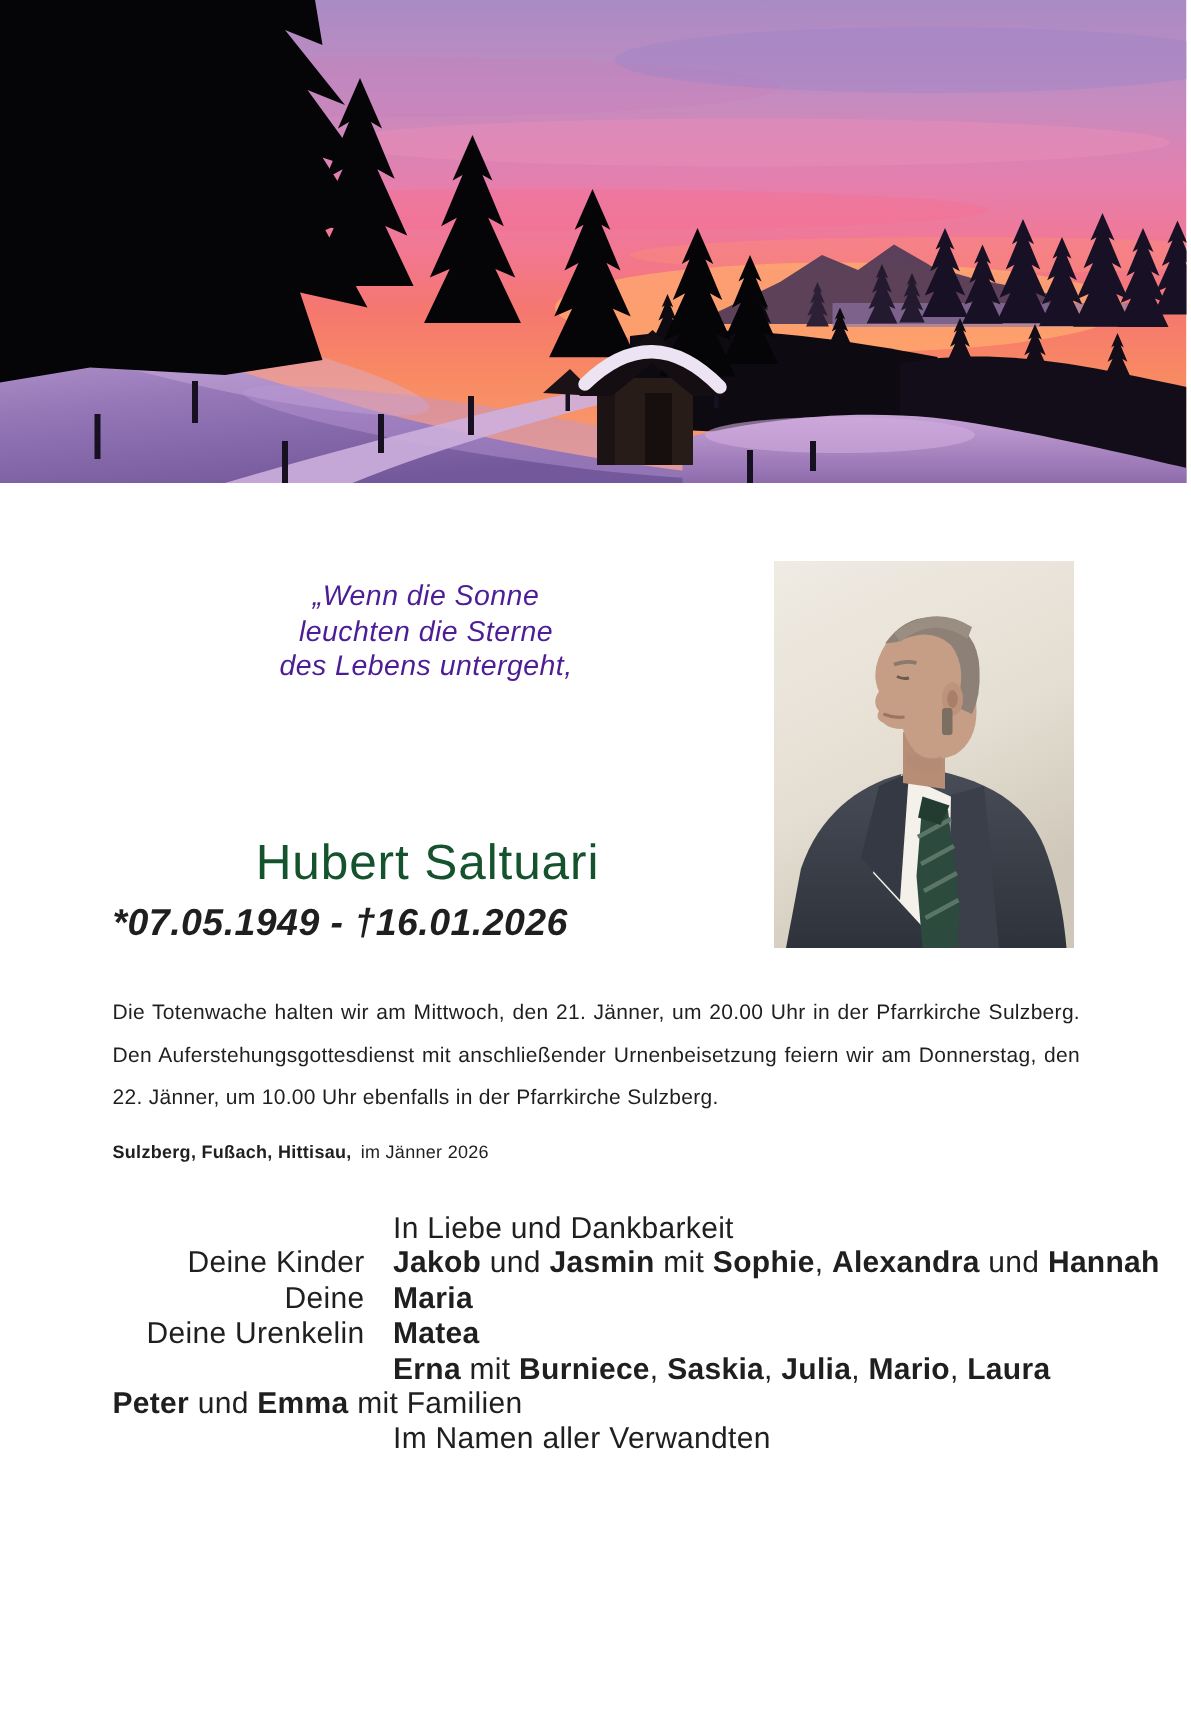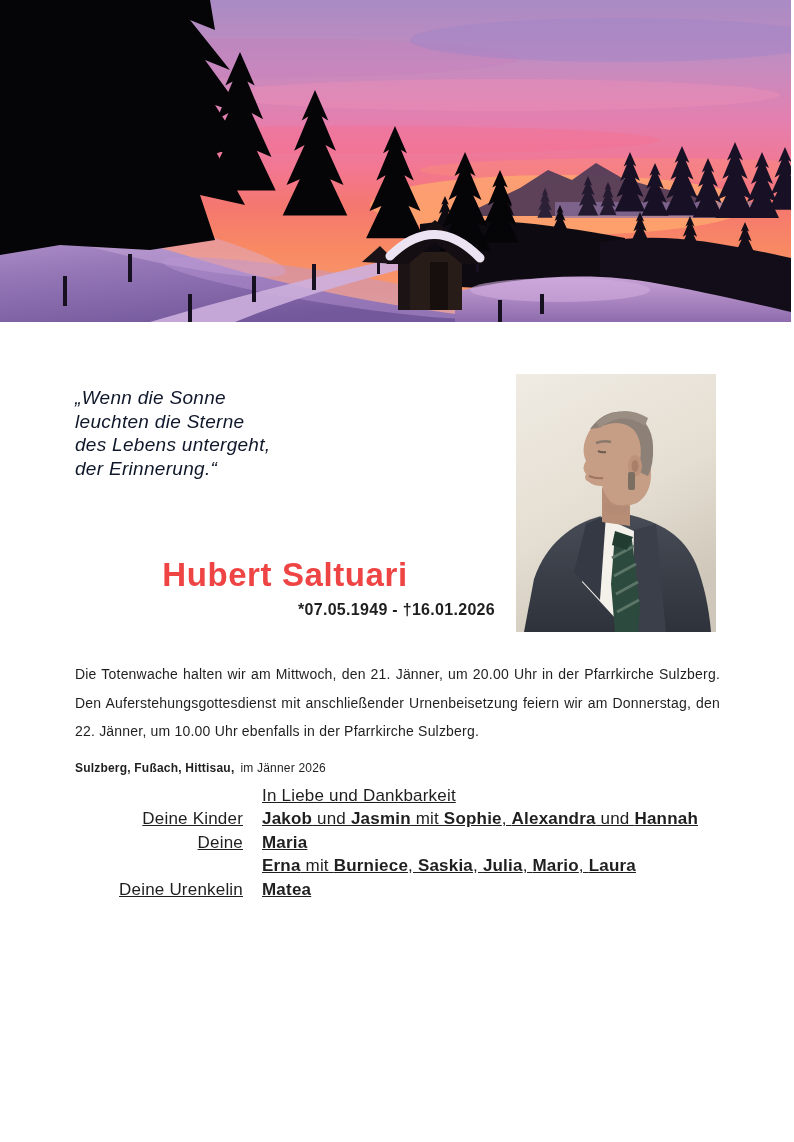--- a/index.html
+++ b/index.html
@@ -10,38 +10,38 @@
   body{
     width:794px;height:1142px;position:relative;overflow:hidden;
     font-family:"Liberation Sans","DejaVu Sans",sans-serif;
     color:var(--text);
   }
   .abs{position:absolute;}
   
   .landscape{left:0;top:0;width:791px;height:322px;}
   .landscape svg{display:block;width:100%;height:100%;}
   
-  .quote{left:75px;top:386px;width:418px;
-    font-style:italic;font-size:19px;line-height:23.5px;letter-spacing:.3px;color:#0f172a;}
+  .quote{left:75px;top:386px;width:418px;text-align:center;
+    font-style:italic;font-size:19px;line-height:23.5px;letter-spacing:.3px;color:#4c1d95;}
   
   .name{left:75px;top:556px;width:420px;text-align:center;
-    font-size:33px;letter-spacing:.6px;font-weight:700;color:#ef4444;}
-  .dates{left:75px;top:601px;width:420px;text-align:right;
-    font-size:16px;font-weight:700;letter-spacing:.3px;}
+    font-size:33px;letter-spacing:.6px;font-weight:400;color:#14532d;}
+  .dates{left:75px;top:601px;width:420px;text-align:left;
+    font-size:25px;font-weight:700;letter-spacing:.3px;font-style:italic;}
   
   .portrait{left:516px;top:374px;width:200px;height:258px;}
   .portrait svg{display:block;width:100%;height:100%;}
   
   .announcement{left:75px;top:660px;width:645px;
     font-size:14px;line-height:28.6px;text-align:justify;letter-spacing:.2px;}
   
   .dateline{left:75px;top:761px;width:645px;font-size:12px;letter-spacing:.2px;}
   .dateline .b{margin-right:6px;}
   
-  .mourners{left:75px;top:784px;width:660px;font-size:17px;letter-spacing:.2px;text-decoration:underline;}
+  .mourners{left:75px;top:808px;width:660px;font-size:20px;letter-spacing:.2px;}
   .m-row{display:flex;line-height:23.4px;}
   .m-label{width:168px;text-align:right;flex:0 0 168px;margin-right:19px;white-space:nowrap;}
   .m-value{flex:1;white-space:nowrap;}
   .b{font-weight:700;}
 </style>
 </head>
 <body>
 
 <div class="abs landscape">
   <svg viewBox="0 0 791 322" preserveAspectRatio="none">
@@ -155,21 +155,20 @@
       <path d="M386,264 L435,220 L484,264 L462,264 L435,242 L408,264 Z" fill="#140d12"></path>
       <path d="M390,256 Q435,212 480,258" stroke="#ece4f2" stroke-width="9" fill="none" stroke-linecap="round"></path>
     </g>
   </svg>
 </div>
 
 <div class="abs quote">
   <div>„Wenn die Sonne</div>
   <div>leuchten die Sterne</div>
   <div>des Lebens untergeht,</div>
-  <div>der Erinnerung.“</div>
 </div>
 
 <div class="abs portrait">
   <svg viewBox="0 0 200 258" preserveAspectRatio="none">
     <defs>
       <linearGradient id="pbg" x1="0" y1="0" x2="0.4" y2="1">
         <stop offset="0" stop-color="#f0ebe3"></stop>
         <stop offset="0.6" stop-color="#e4ded2"></stop>
         <stop offset="1" stop-color="#cfc8ba"></stop>
       </linearGradient>
@@ -223,22 +222,27 @@
     </div>
     <div class="m-row">
       <div class="m-label">Deine Kinder</div>
       <div class="m-value"><span class="b">Jakob</span><span> und </span><span class="b">Jasmin</span><span> mit </span><span class="b">Sophie</span><span>, </span><span class="b">Alexandra</span><span> und </span><span class="b">Hannah</span></div>
     </div>
     <div class="m-row">
       <div class="m-label">Deine</div>
       <div class="m-value"><span class="b">Maria</span></div>
     </div>
     <div class="m-row">
+      <div class="m-label">Deine Urenkelin</div>
+      <div class="m-value"><span class="b">Matea</span></div>
+    </div>
+    <div class="m-row">
       <div class="m-label"></div>
       <div class="m-value"><span class="b">Erna</span><span> mit </span><span class="b">Burniece</span><span>, </span><span class="b">Saskia</span><span>, </span><span class="b">Julia</span><span>, </span><span class="b">Mario</span><span>, </span><span class="b">Laura</span></div>
     </div>
     <div class="m-row">
-      <div class="m-label">Deine Urenkelin</div>
-      <div class="m-value"><span class="b">Matea</span></div>
-    </div>
-    <div class="m-row">
+      <div class="m-value"><span class="b">Peter</span><span> und </span><span class="b">Emma</span><span> mit Familien</span></div>
+    </div>
+    <div class="m-row">
+      <div class="m-label"></div>
+      <div class="m-value"><span>Im Namen aller Verwandten</span></div>
     </div>
   </div>
 
 </body></html>

